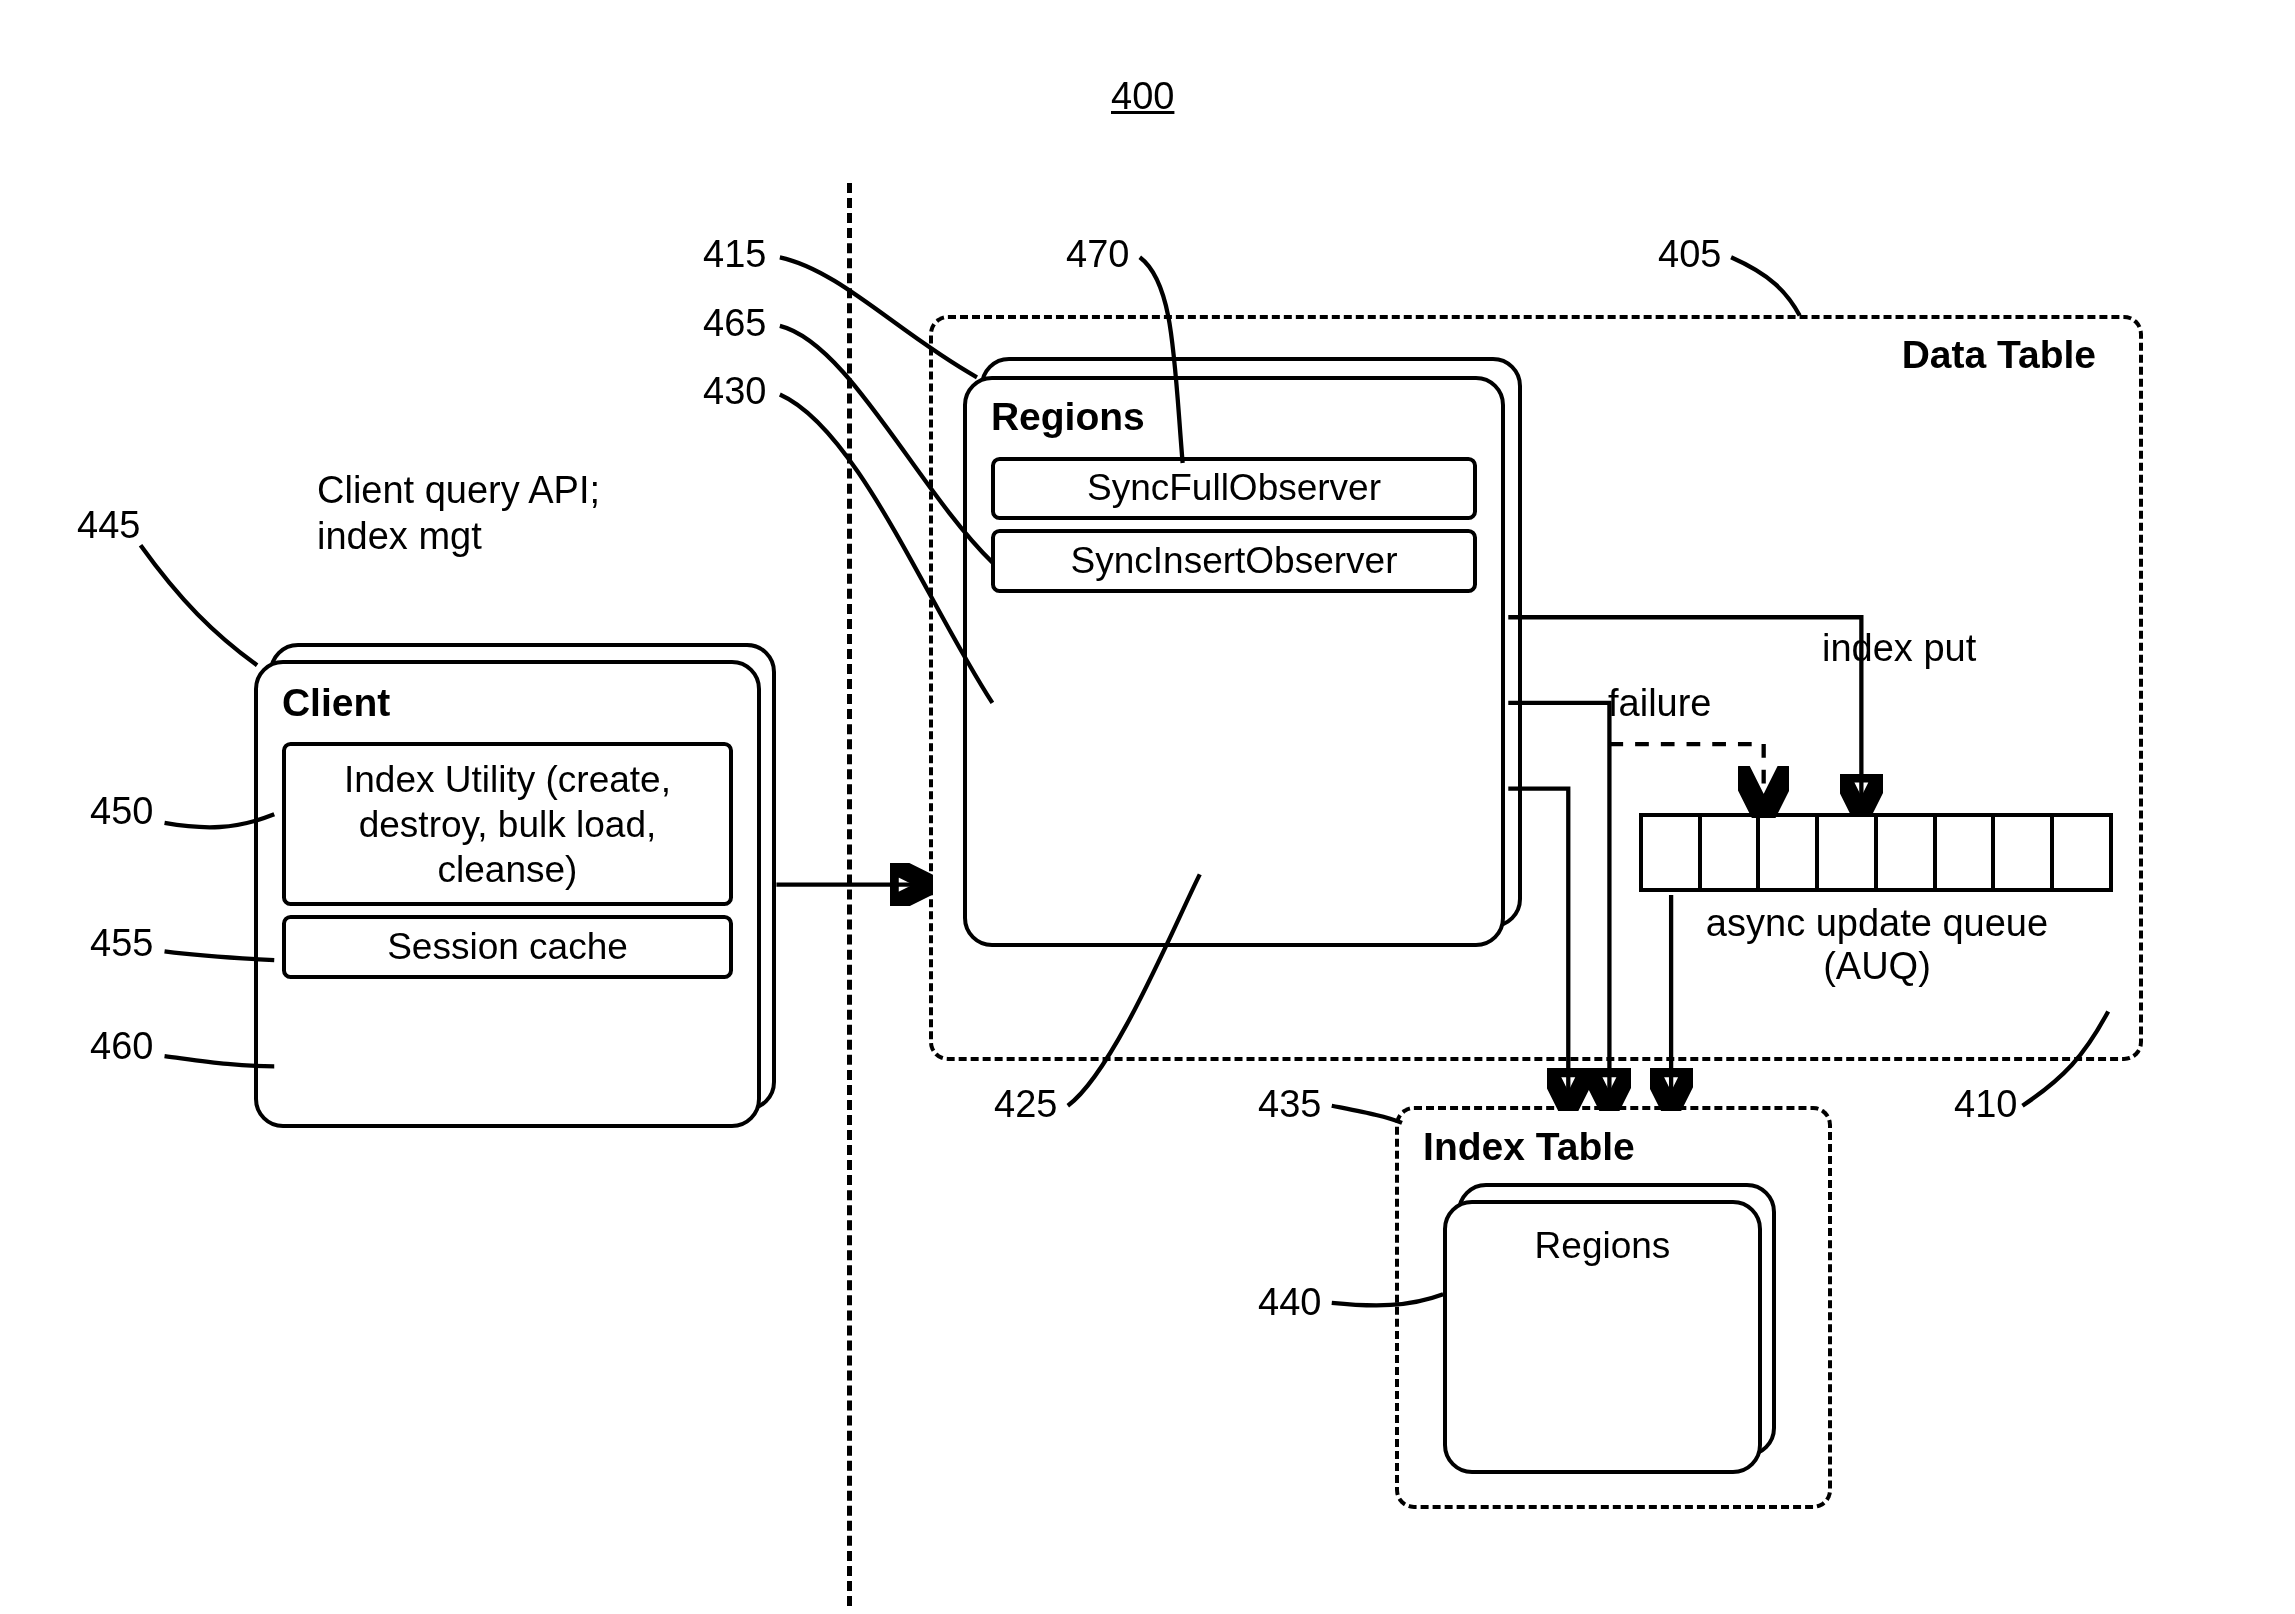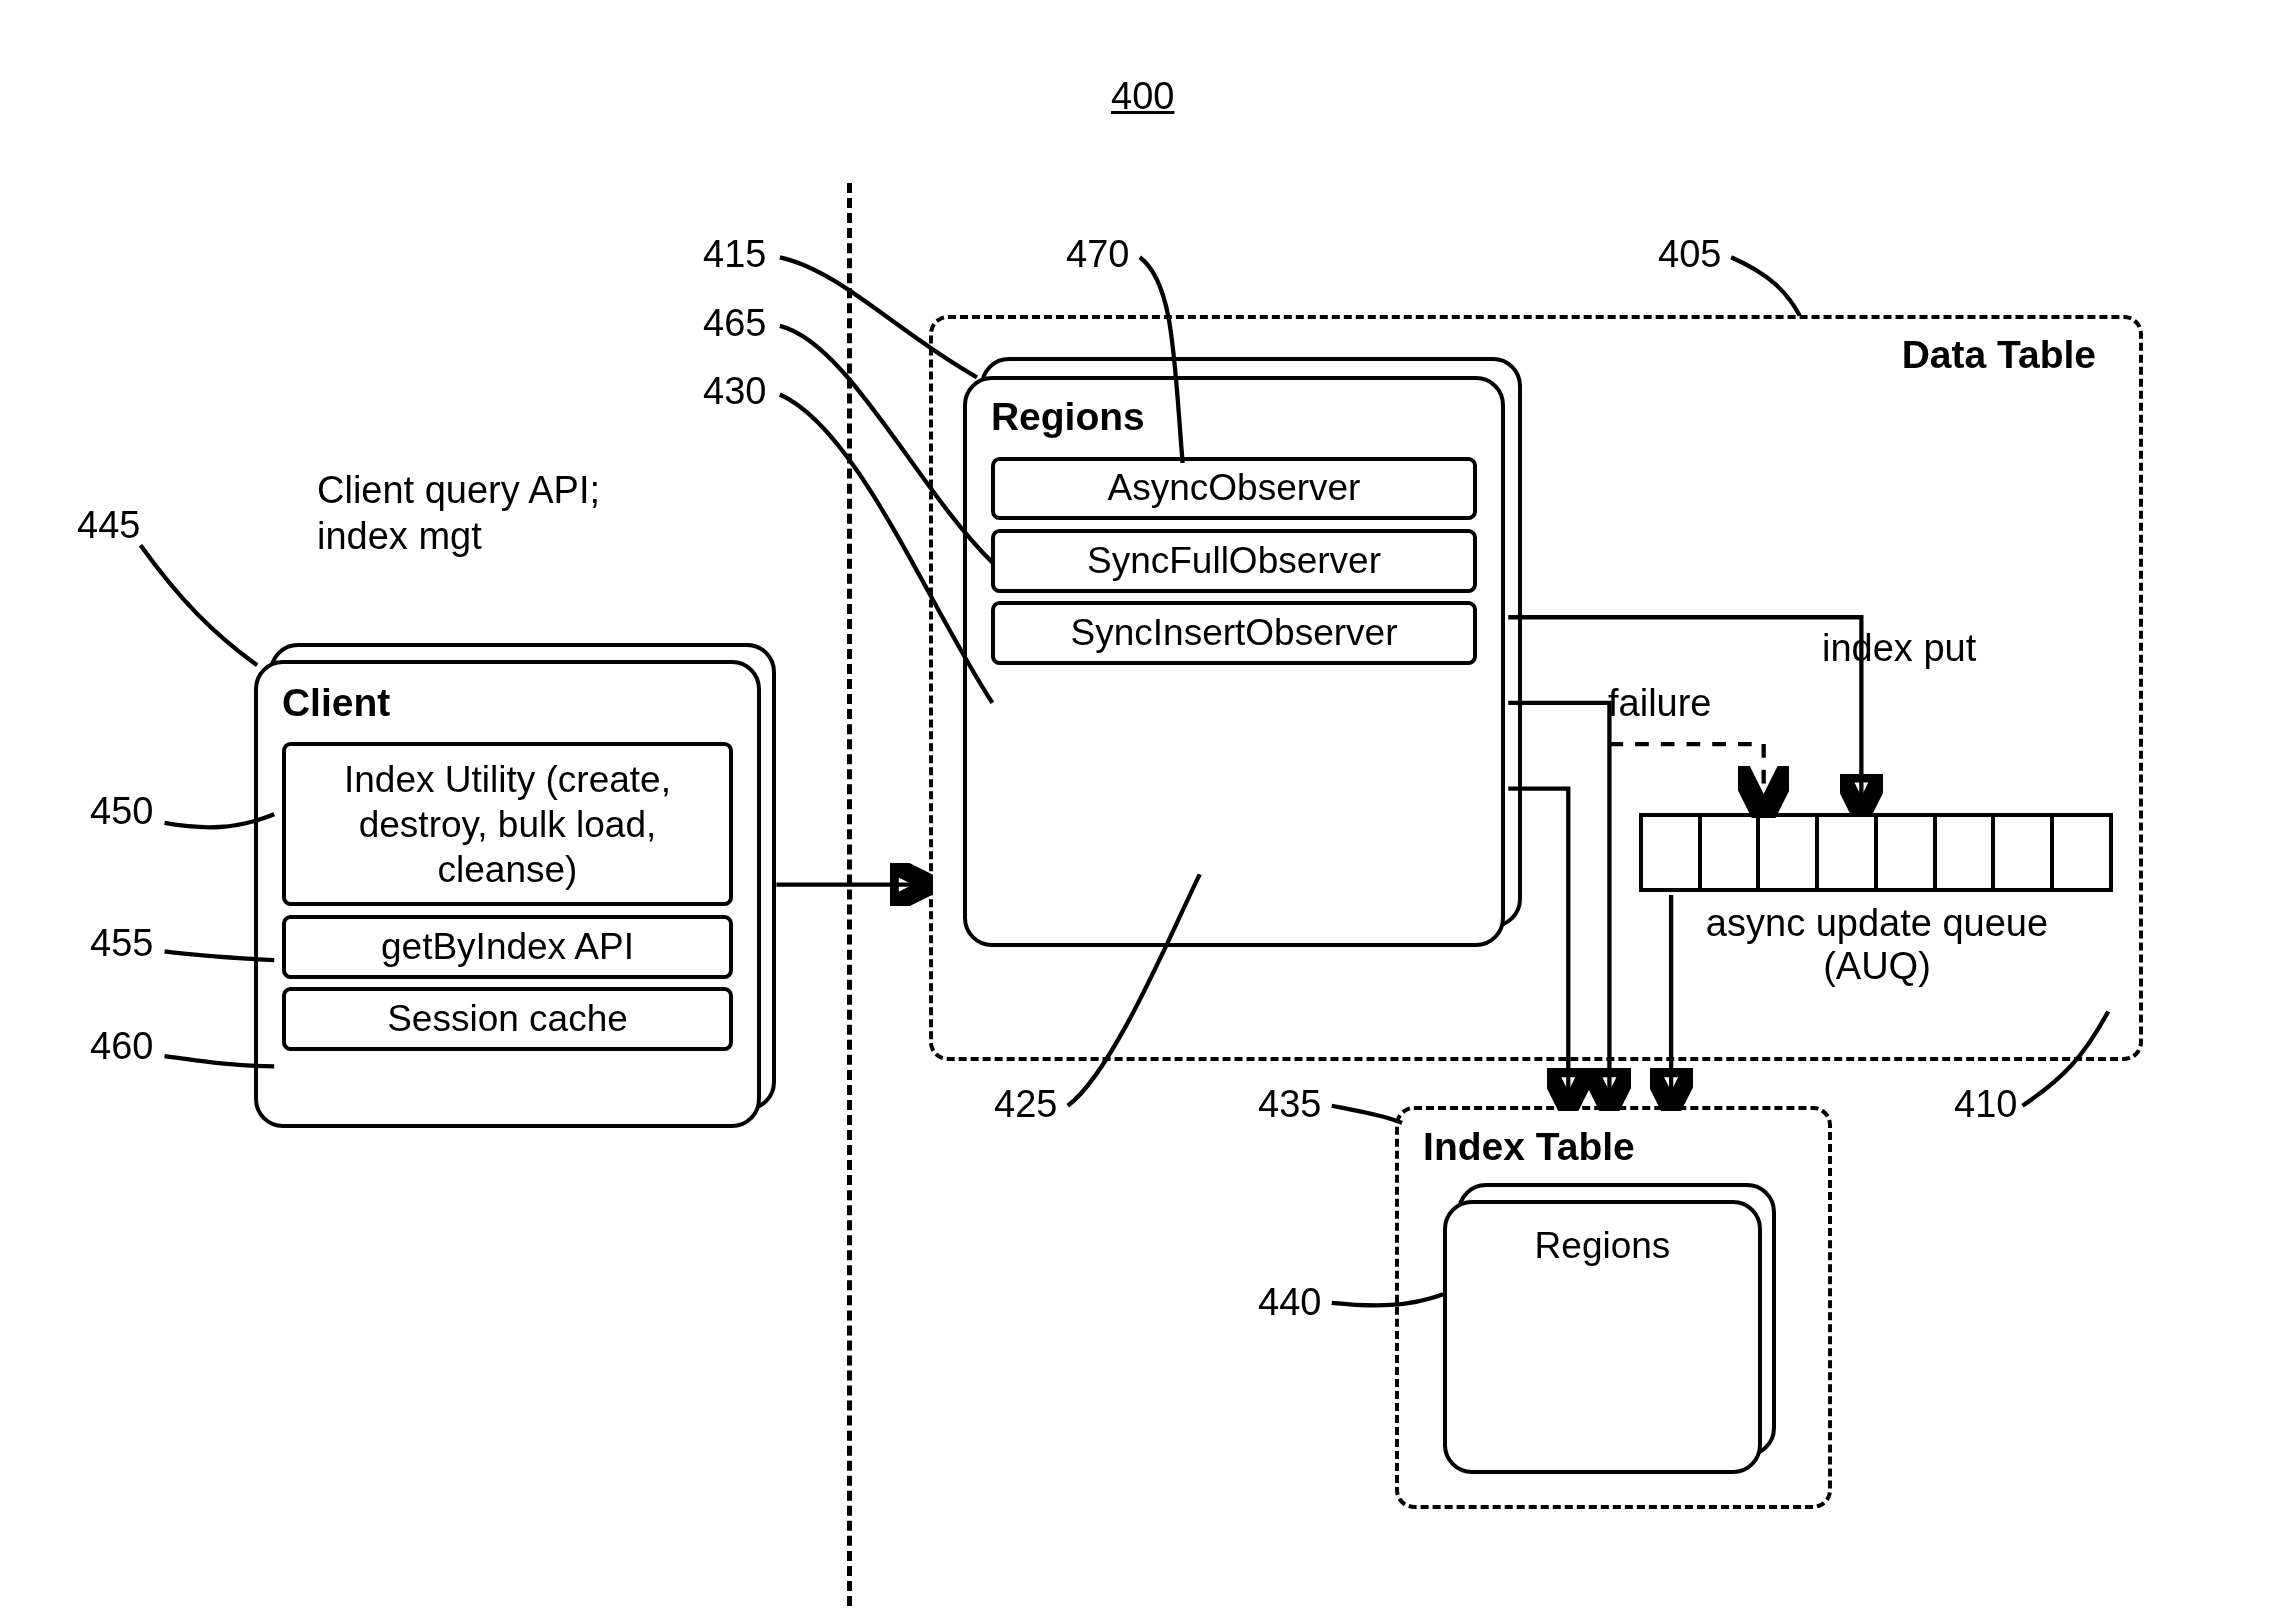--- a/index.html
+++ b/index.html
@@ -114,34 +114,32 @@
 <div class="vsep" style="left:847px; top:183px;"></div>
 
 <div class="abs" style="left:317px; top:468px; width:351px; font-size:38px; white-space:pre-line; line-height:1.2;">Client query API;
 index mgt</div>
 
 <div class="stack-outer" style="left:254px; top:643px; width:523px; height:485px;">
   <div class="card-back" style="left:15.4px; top:0; width:507px; height:468px;"></div>
   <div class="card-front" style="left:0; top:17px; width:507px; height:468px;">
     <div class="card-title">Client</div>
     <div class="sub-item" style="line-height:1.22; padding:10.3px 10.3px;">Index Utility (create, destroy, bulk load, cleanse)</div>
-    <div class="sub-item">getByIndex API</div>
     <div class="sub-item">Session cache</div>
   </div>
 </div>
 
 <div class="dashed-container" style="left:929px; top:315px; width:1214px; height:746px;">
   <div class="dashed-title" style="margin-top:1.7px;">Data Table</div>
 </div>
 
 <div class="stack-outer" style="left:963px; top:357px; width:557px; height:590px;">
   <div class="card-back" style="left:17px; top:0; width:542px; height:571px;"></div>
   <div class="card-front" style="left:0; top:19px; width:542px; height:571px; padding:13.7px 17px;">
     <div class="card-title">Regions</div>
-    <div class="sub-item">AsyncObserver</div>
     <div class="sub-item">SyncFullObserver</div>
     <div class="sub-item">SyncInsertObserver</div>
   </div>
 </div>
 
 <div class="abs" style="left:1786px; top:627px; font-size:38px;margin-left:36px;">index put</div>
 <div class="abs" style="left:1608px; top:682px; font-size:38px;">failure</div>
 
 <div class="queue-row" style="left:1639px; top:813px;">
   <div class="queue-cell"></div>

